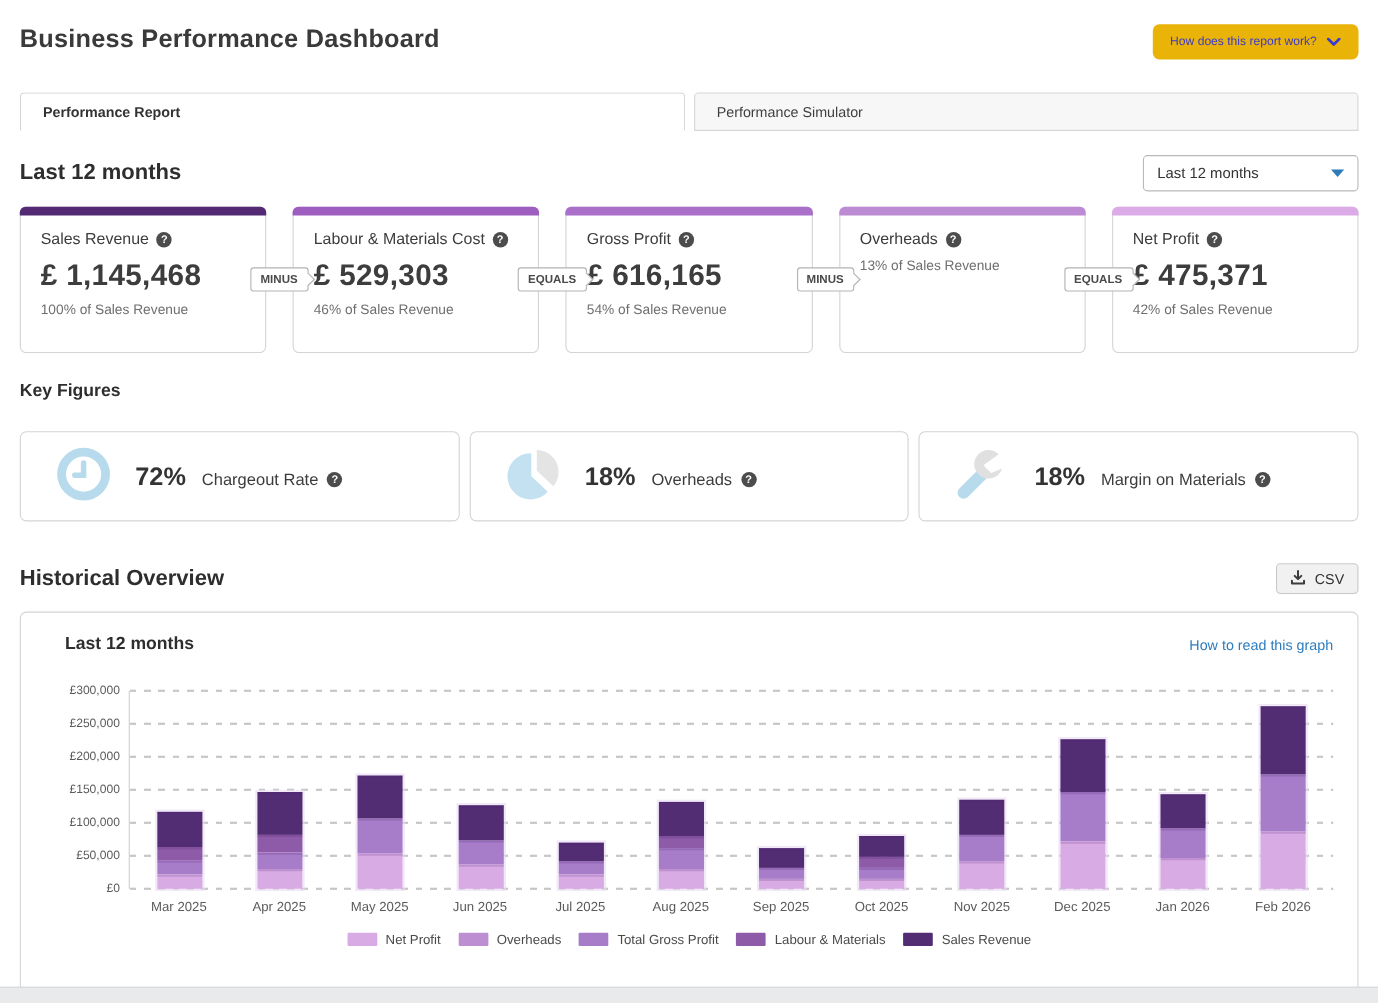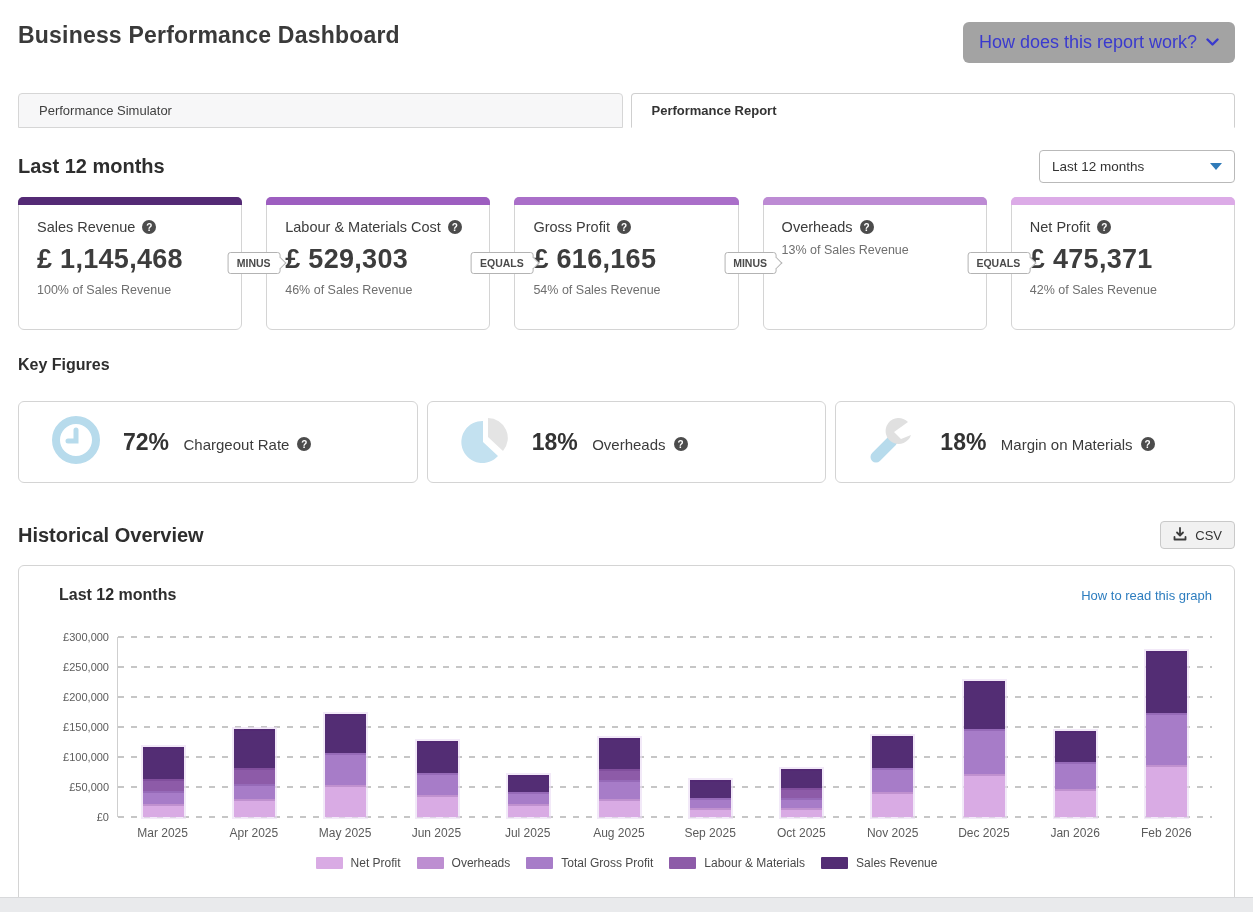--- a/index.html
+++ b/index.html
@@ -3,22 +3,22 @@
 <meta charset="utf-8">
 <style>
   * { box-sizing: border-box; margin: 0; padding: 0; }
   html,body { width:1253px; height:912px; background:#fff; overflow:hidden;
     font-family:"Liberation Sans", sans-serif; color:#3b3b3b; }
   .page { padding: 22px 18px 0 18px; position:relative; height:897px; }
 
   
   .header-row { display:flex; justify-content:space-between; align-items:flex-start; }
   .page-title { font-size:23px; font-weight:bold; color:#3a3a3a; letter-spacing:.2px; }
-  .help-btn { background:#a3a3a3; color:#3a3ace; border:none; border-radius:6px;
-    padding:10px 16px; font-size:18px; font-family:inherit; display:flex; align-items:center; gap:9px; cursor:pointer;text-align:center; }
+  .help-btn { background:#eab308; color:#3a3ace; border:none; border-radius:6px;
+    padding:10px 16px; font-size:11px; font-family:inherit; display:flex; align-items:center; gap:9px; cursor:pointer;text-align:center; }
   .help-btn svg { display:block; }
 
   
   .tabs { display:flex; gap:8px; margin-top:30px; height:35px; }
   .tab { flex:1; display:flex; align-items:center; padding:0 20px; font-size:13px;
     border:1px solid #cfcfcf; border-radius:4px 4px 0 0; cursor:pointer; }
   .tab.active { background:#fff; border-bottom-color:#fff; font-weight:bold; color:#333; }
   .tab.inactive { background:#f7f7f8; color:#3f3f3f; border-color:#d6d6d6; }
 
   
@@ -94,25 +94,25 @@
       <span>How does this report work?</span>
       <span>
         <svg width="13" height="9" viewBox="0 0 13 9">
             <path d="M1.5 1.5 L6.5 6.5 L11.5 1.5" fill="none" stroke="#3a3ace" stroke-width="2.4" stroke-linecap="round" stroke-linejoin="round"></path>
           </svg>
       </span>
     </button>
   </div>
 
   <div class="tabs">
+    <div class="tab active">
+      <span>Performance Report</span>
+    </div>
     <div class="tab inactive">
       <span>Performance Simulator</span>
-    </div>
-    <div class="tab active">
-      <span>Performance Report</span>
     </div>
   </div>
 
   <div class="period-row">
     <div class="section-h1">Last 12 months</div>
     <div class="dropdown">
       <span>Last 12 months</span>
       <span class="caret"></span>
     </div>
   </div>

